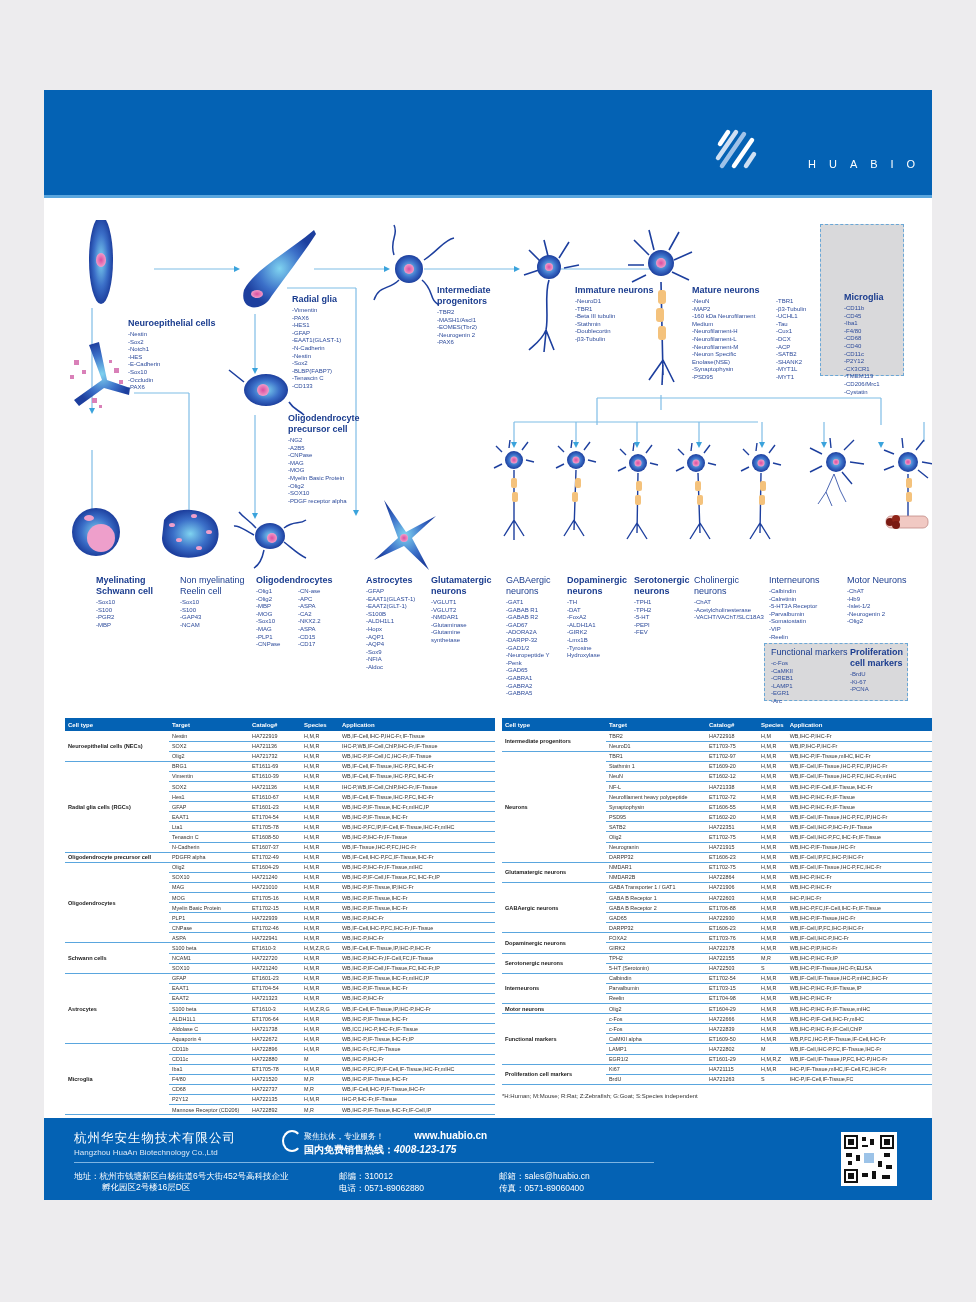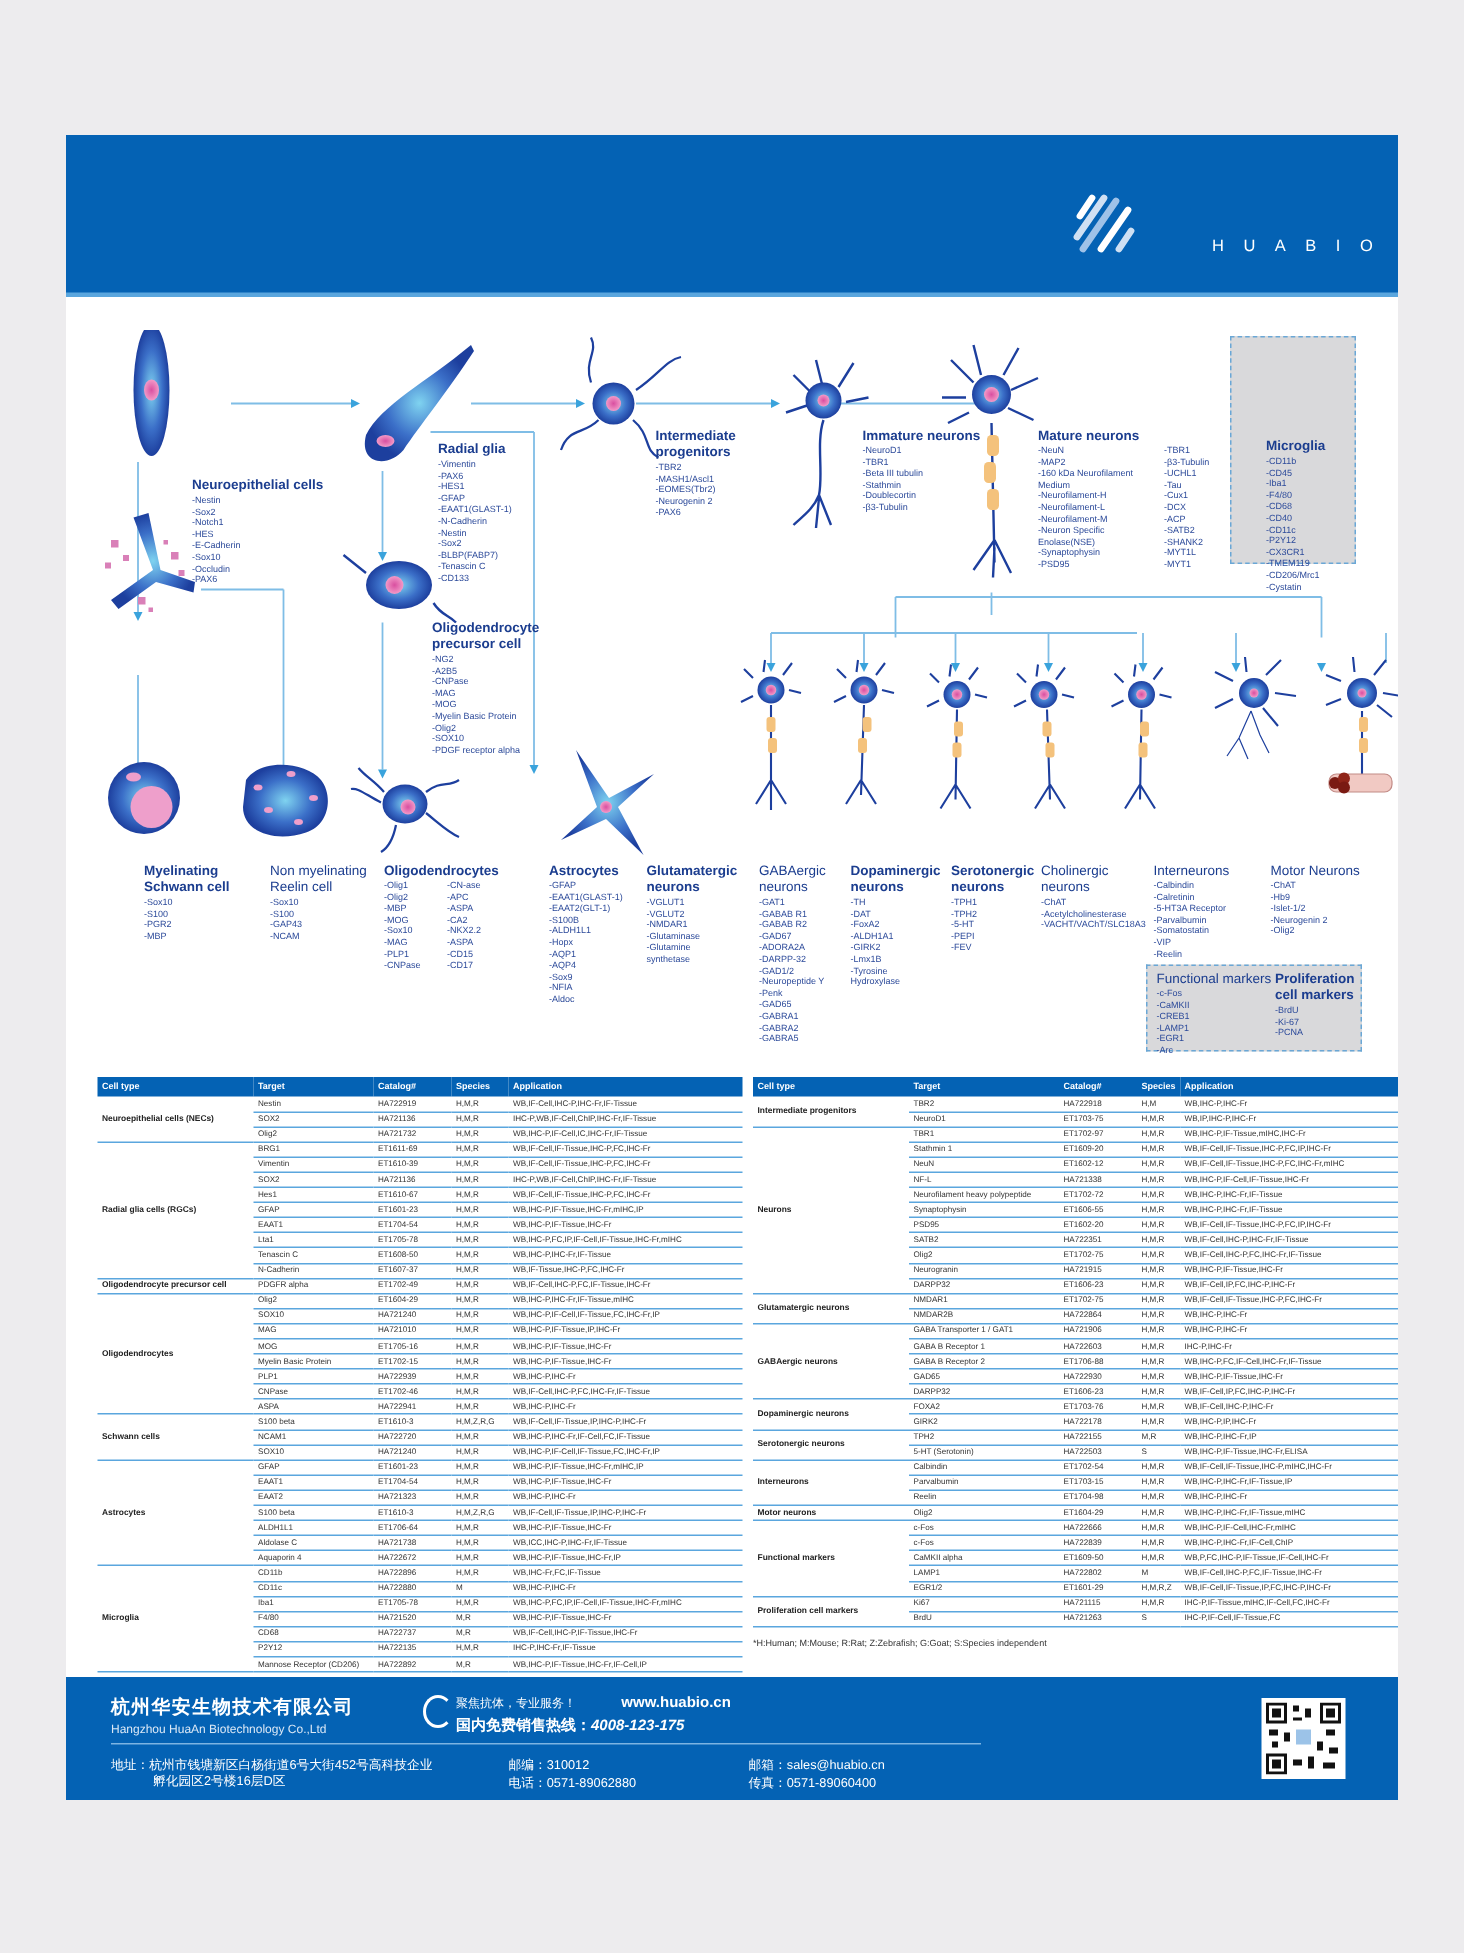--- a/index.html
+++ b/index.html
@@ -20,21 +20,21 @@
   .gray-box { position: absolute; background: #d9d9db; border: 1px dashed #6aa7d6; }
 
   .table-wrap { position: absolute; top: 628px; width: 430px; }
   .tbl { width: 100%; border-collapse: collapse; font-size: 5.4px; color: #333; }
   .tbl th { background: #0462b4; color: #fff; text-align: left; font-weight: bold; font-size: 6px; padding: 3px 3px; height: 13px; }
   .tbl td { padding: 0 3px; height: 10.1px; border-bottom: 1px solid #5aa6de; white-space: nowrap; overflow: hidden; }
   .tbl td.ct { font-weight: bold; color: #222; border-bottom: 1px solid #5aa6de; font-size: 5.6px; }
   .note { font-size: 6px; color: #333; margin-top: 8px; }
 
   .footer { position: absolute; left: 0; top: 1028px; width: 888px; height: 82px; background: #0462b4; color: #fff; }
-  .f-cn { position: absolute; left: 30px; top: 12px; font-size: 12.5px; font-weight: bold; letter-spacing: 1px; }
+  .f-cn { position: absolute; left: 30px; top: 12px; font-size: 12.5px; font-weight: normal; letter-spacing: 1px; }
   .f-en { position: absolute; left: 30px; top: 30px; font-size: 8px; color: #dbe8f6; }
   .f-slogan { position: absolute; left: 260px; top: 12px; font-size: 8px; }
   .f-slogan b { font-size: 10px; margin-left: 28px; }
   .f-hot { position: absolute; left: 260px; top: 25px; font-size: 10px; font-weight: bold; text-align: center; }
   .f-hot i { font-style: italic; }
   .f-phone-icon { position: absolute; left: 238px; top: 12px; width: 20px; height: 22px; border: 2px solid #fff; border-radius: 50%; border-right-color: transparent; }
   .f-div { position: absolute; left: 30px; top: 44px; width: 580px; height: 1px; background: #7db4e2; }
   .f-addr { position: absolute; left: 30px; top: 52px; font-size: 8.5px; line-height: 12px; }
   .f-addr2 { position: absolute; left: 58px; top: 64px; font-size: 8.5px; }
   .f-zip { position: absolute; left: 295px; top: 52px; font-size: 8.5px; line-height: 12px; }

